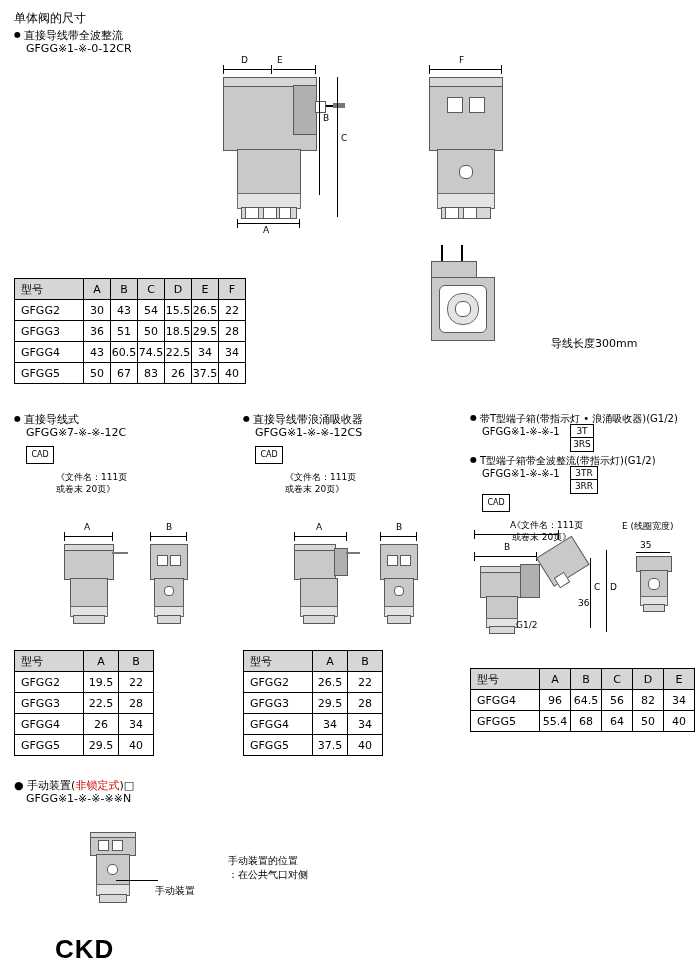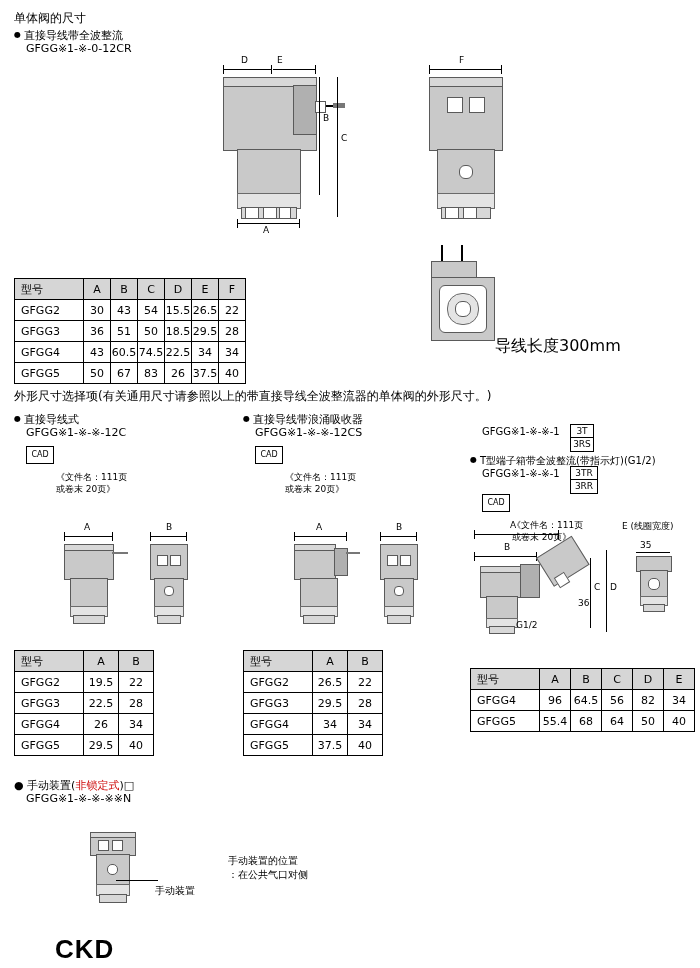--- a/index.html
+++ b/index.html
@@ -121,21 +121,21 @@
 
   <div class="abs" style="left:415px;top:245px;width:120px;height:110px;">
      <div class="abs line" style="left:26px;top:0px;width:2px;height:16px;"></div>
      <div class="abs line" style="left:46px;top:0px;width:2px;height:16px;"></div>
      <div class="abs gray" style="left:16px;top:16px;width:44px;height:16px;"></div>
      <div class="abs gray" style="left:16px;top:32px;width:62px;height:62px;"></div>
      <div class="abs wht" style="left:24px;top:40px;width:46px;height:46px;border-radius:6px;"></div>
      <div class="abs lgray" style="left:32px;top:48px;width:30px;height:30px;border-radius:15px;"></div>
      <div class="abs wht" style="left:40px;top:56px;width:14px;height:14px;border-radius:7px;"></div>
   </div>
-  <div class="abs" style="left:495px;top:336px;font-size:16px;">导线长度300mm</div>
+  <div class="abs" style="left:551px;top:336px;font-size:11px;">导线长度300mm</div>
 
   <table class="spec abs" style="left:14px;top:278px;">
     <thead>
       <tr>
         <td class="model">型号</td>
         <td class="col">A</td>
         <td class="col">B</td>
         <td class="col">C</td>
         <td class="col">D</td>
         <td class="col">E</td>
@@ -175,34 +175,34 @@
         <td>50</td>
         <td>67</td>
         <td>83</td>
         <td>26</td>
         <td>37.5</td>
         <td>40</td>
       </tr>
     </tbody>
   </table>
 
-  <div class="abs" style="left:14px;top:388px;font-size:12px;">外形尺寸选择项(有关通用尺寸请参照以上的带直接导线全波整流器的单体阀的外形尺寸。)</div>
 
   <div class="abs bullet" style="left:14px;top:412px;">直接导线式</div>
-  <div class="abs code" style="left:14px;top:426px;">GFGG※1-※-※-12C</div>
+  <div class="abs code" style="left:14px;top:426px;">GFGG※7-※-※-12C</div>
   <div class="abs cad" style="left:26px;top:446px;">CAD</div>
   <div class="abs cadtxt" style="left:56px;top:444px;">《文件名：111页</div>
   <div class="abs cadtxt" style="left:56px;top:456px;">或卷末 20页》</div>
 
   <div class="abs bullet" style="left:243px;top:412px;">直接导线带浪涌吸收器</div>
   <div class="abs code" style="left:243px;top:426px;">GFGG※1-※-※-12CS</div>
   <div class="abs cad" style="left:255px;top:446px;">CAD</div>
   <div class="abs cadtxt" style="left:285px;top:444px;">《文件名：111页</div>
   <div class="abs cadtxt" style="left:285px;top:456px;">或卷末 20页》</div>
 
+  <div class="abs bullet" style="left:470px;top:412px;font-size:10px;">带T型端子箱(带指示灯 • 浪涌吸收器)(G1/2)</div>
   <div class="abs" style="left:482px;top:426px;font-size:10px;">GFGG※1-※-※-1</div>
   <div class="abs smallbox" style="left:570px;top:424px;width:22px;">3T</div>
   <div class="abs smallbox" style="left:570px;top:437px;width:22px;">3RS</div>
 
   <div class="abs bullet" style="left:470px;top:454px;font-size:10px;">T型端子箱带全波整流(带指示灯)(G1/2)</div>
   <div class="abs" style="left:482px;top:468px;font-size:10px;">GFGG※1-※-※-1</div>
   <div class="abs smallbox" style="left:570px;top:466px;width:26px;">3TR</div>
   <div class="abs smallbox" style="left:570px;top:479px;width:26px;">3RR</div>
 
   <div class="abs cad" style="left:482px;top:494px;">CAD</div>

